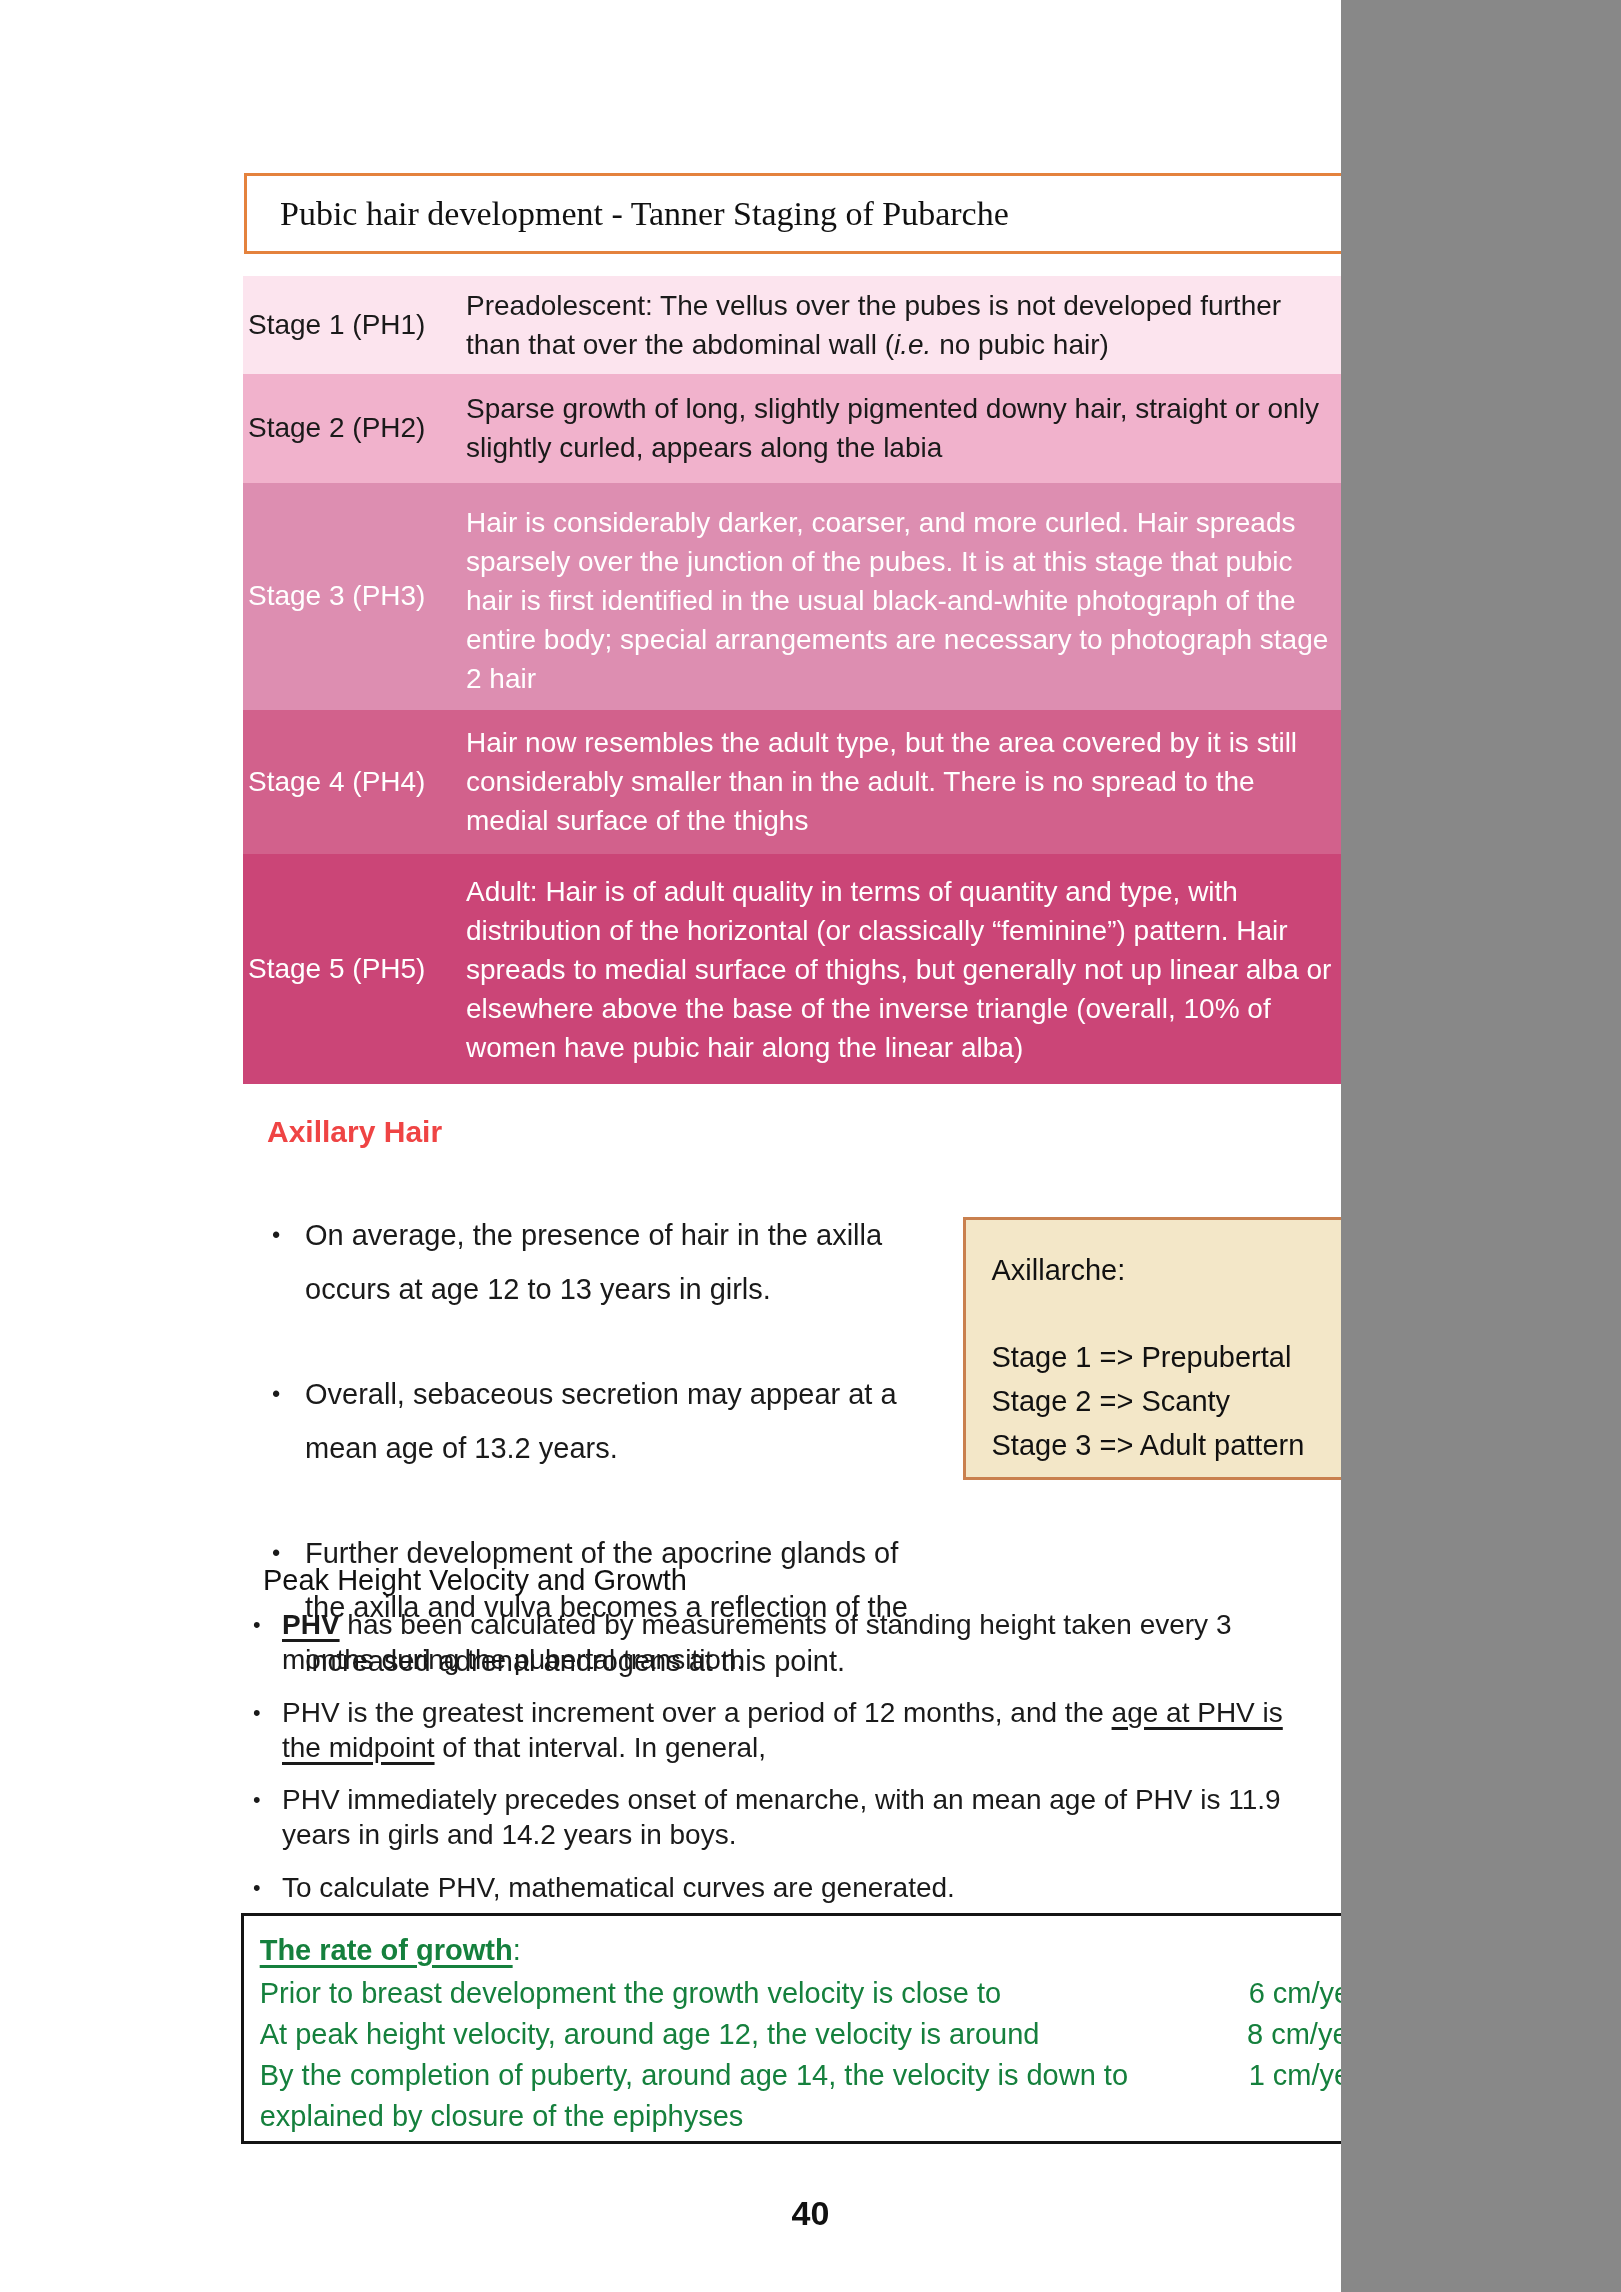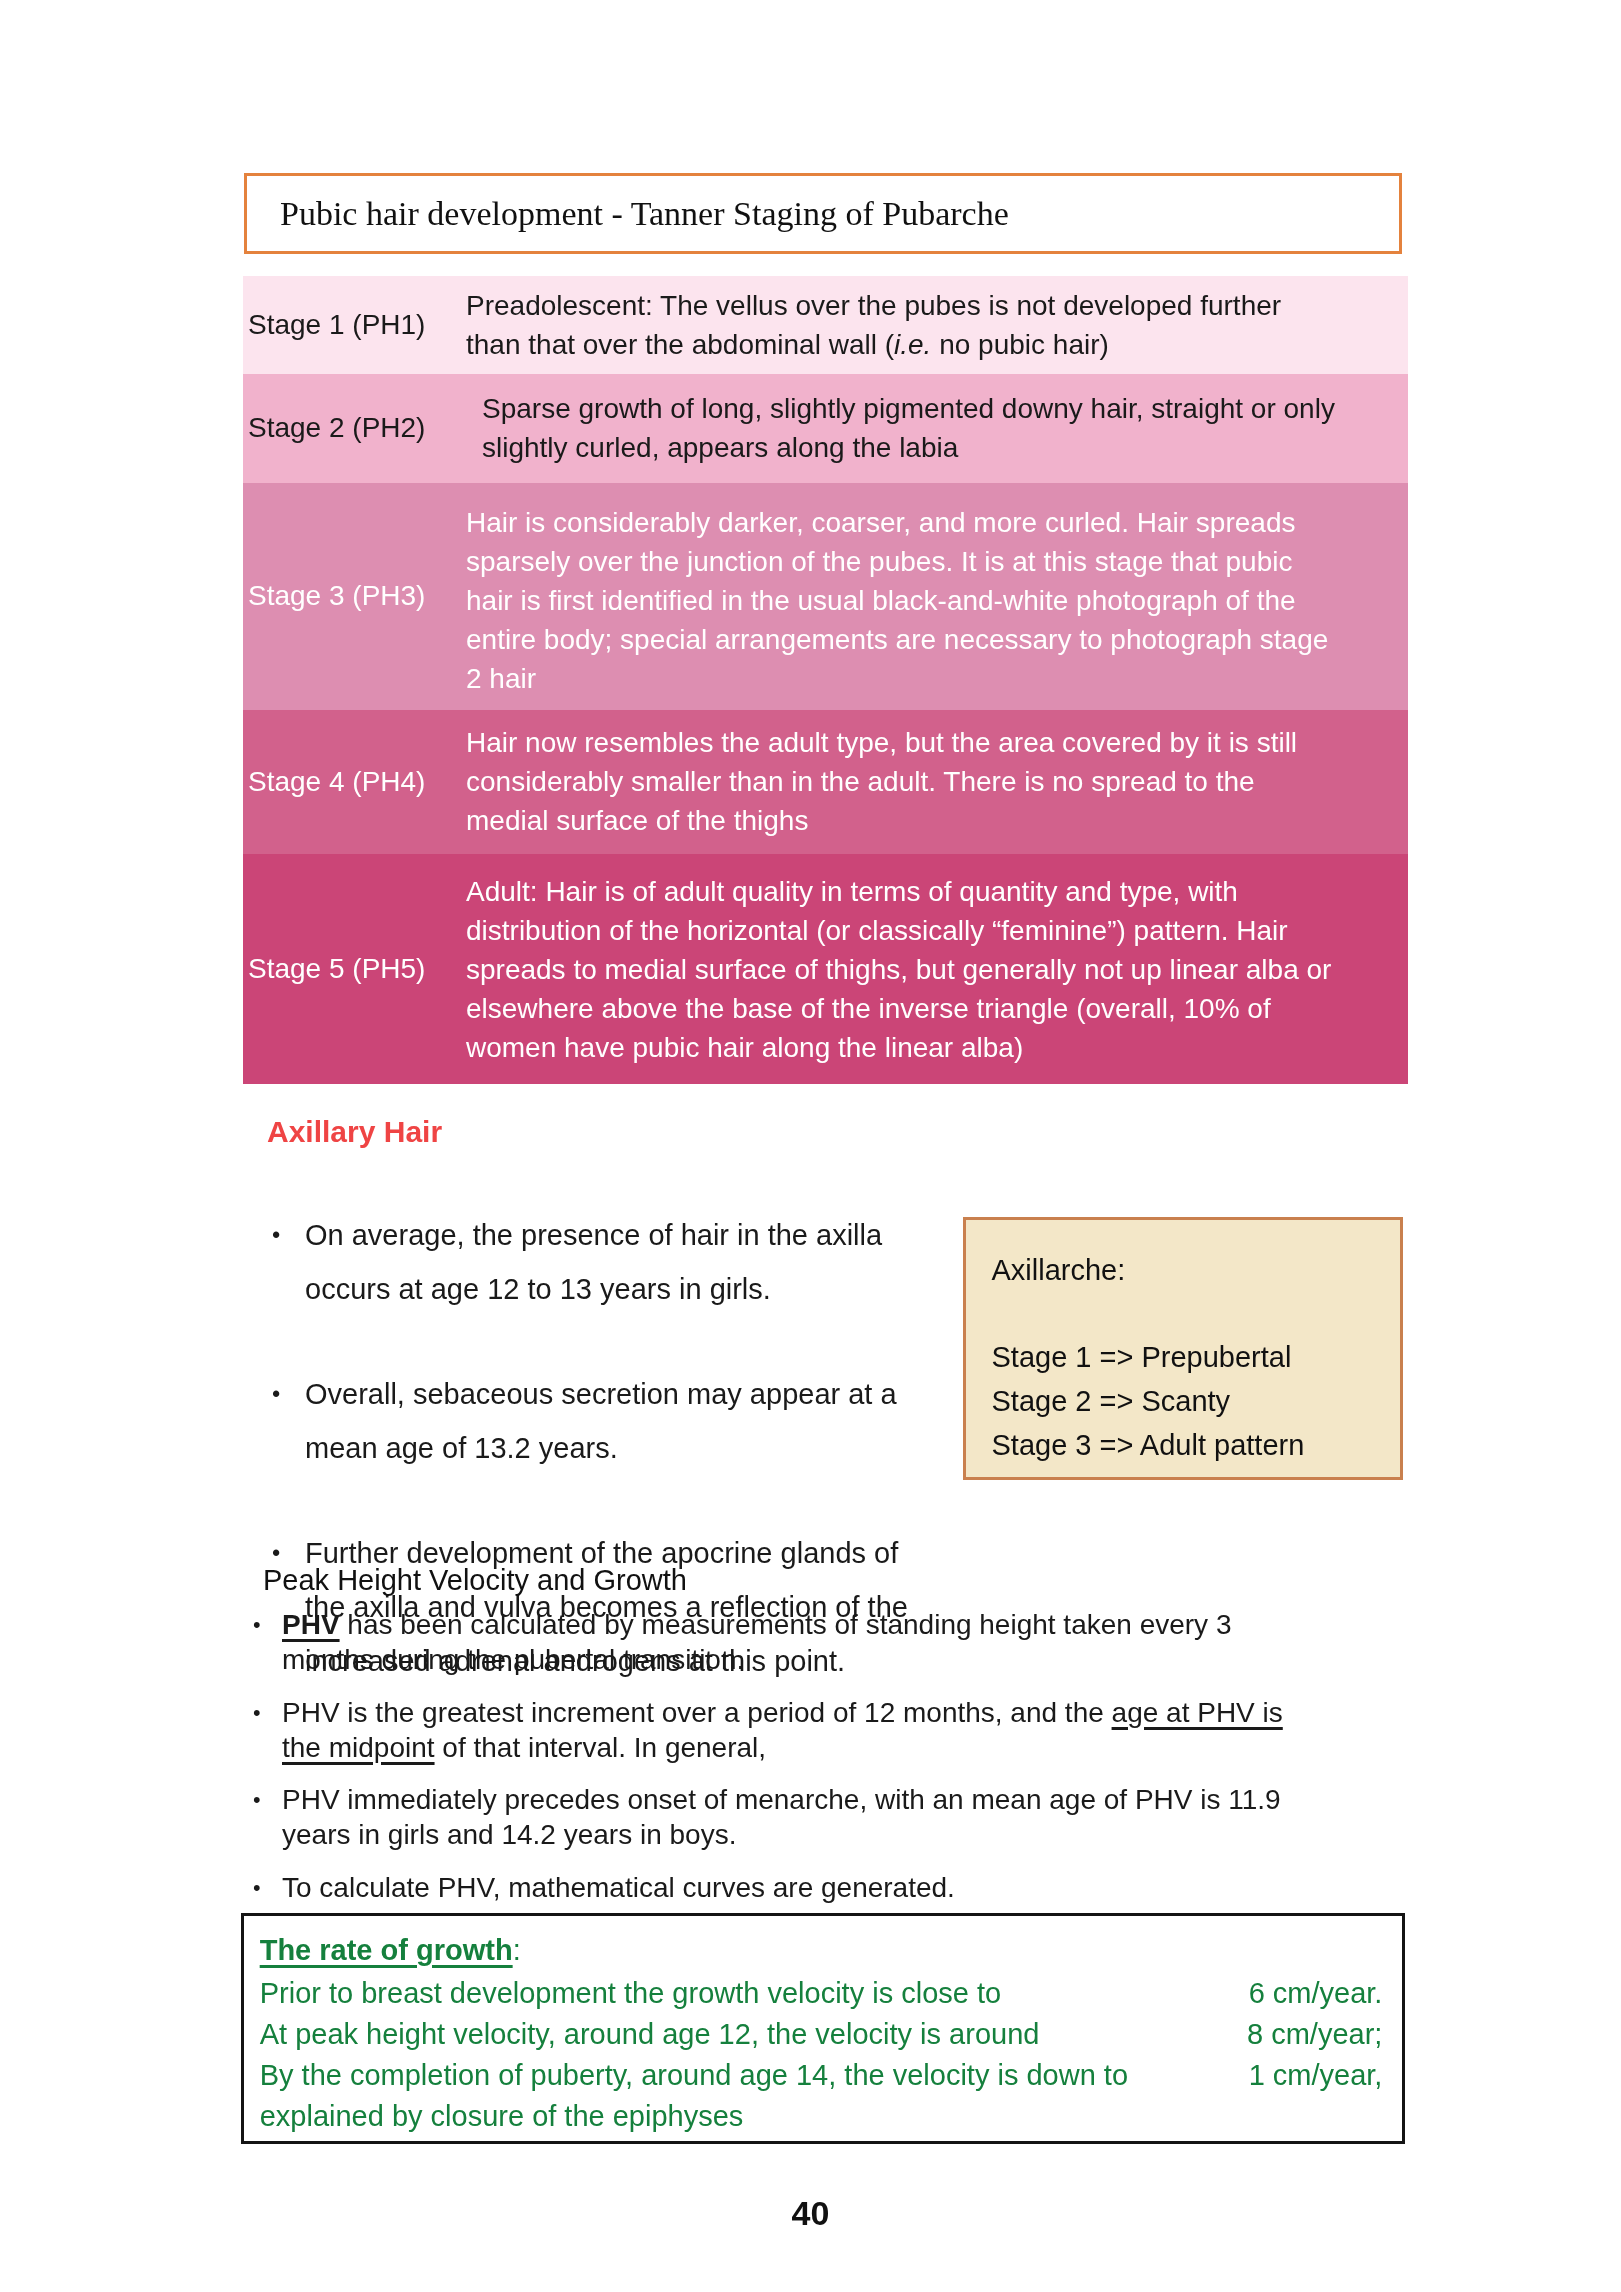--- a/index.html
+++ b/index.html
@@ -1,18 +1,18 @@
 <!DOCTYPE html>
 <html><head>
 <meta charset="utf-8">
 <style>
   html,body{margin:0;padding:0;background:#888;}
   .page{
     position:relative;
-    width:1621px;height:2293px;
+    width:1341px;height:2293px;
     background:#ffffff;
     font-family:"Liberation Sans", sans-serif;
     color:#1a1a1a;
     overflow:hidden;
   }
   
   .title-box{
     position:absolute;left:244px;top:173px;width:1158px;height:81px;
     border:3.9px solid #e4823d;box-sizing:border-box;
     display:flex;align-items:center;padding-left:33px;
@@ -28,21 +28,21 @@
   .t-cell{
     flex:1;font-size:28px;line-height:39px;white-space:pre-line;
     padding-right:11.8px;box-sizing:border-box;
   }
   .r1{background:#fce4ee;color:#1a1a1a;}
   .r2{background:#f1b2cc;color:#1a1a1a;}
   .r3{background:#dd8eb1;color:#ffffff;}
   .r4{background:#d2618c;color:#ffffff;}
   .r5{background:#cb4577;color:#ffffff;}
   .r1 .t-cell{padding-top:9.8px;padding-bottom:9.8px;}
-  .r2 .t-cell{padding-top:15.7px;padding-bottom:15.7px;margin-left:16px;}
+  .r2 .t-cell{padding-top:15.7px;padding-bottom:15.7px;}
   .r3 .t-cell{padding-top:20px;padding-bottom:11.8px;}
   .r4 .t-cell{padding-top:13.7px;padding-bottom:13.7px;}
   .r5 .t-cell{padding-top:17.6px;padding-bottom:17.6px;}
   
   .axillary-heading{
     position:absolute;left:267px;top:1115px;
     font-size:30px;font-weight:bold;color:#ef4444;
   }
   .phv-heading{
     position:absolute;left:263px;top:1564px;

